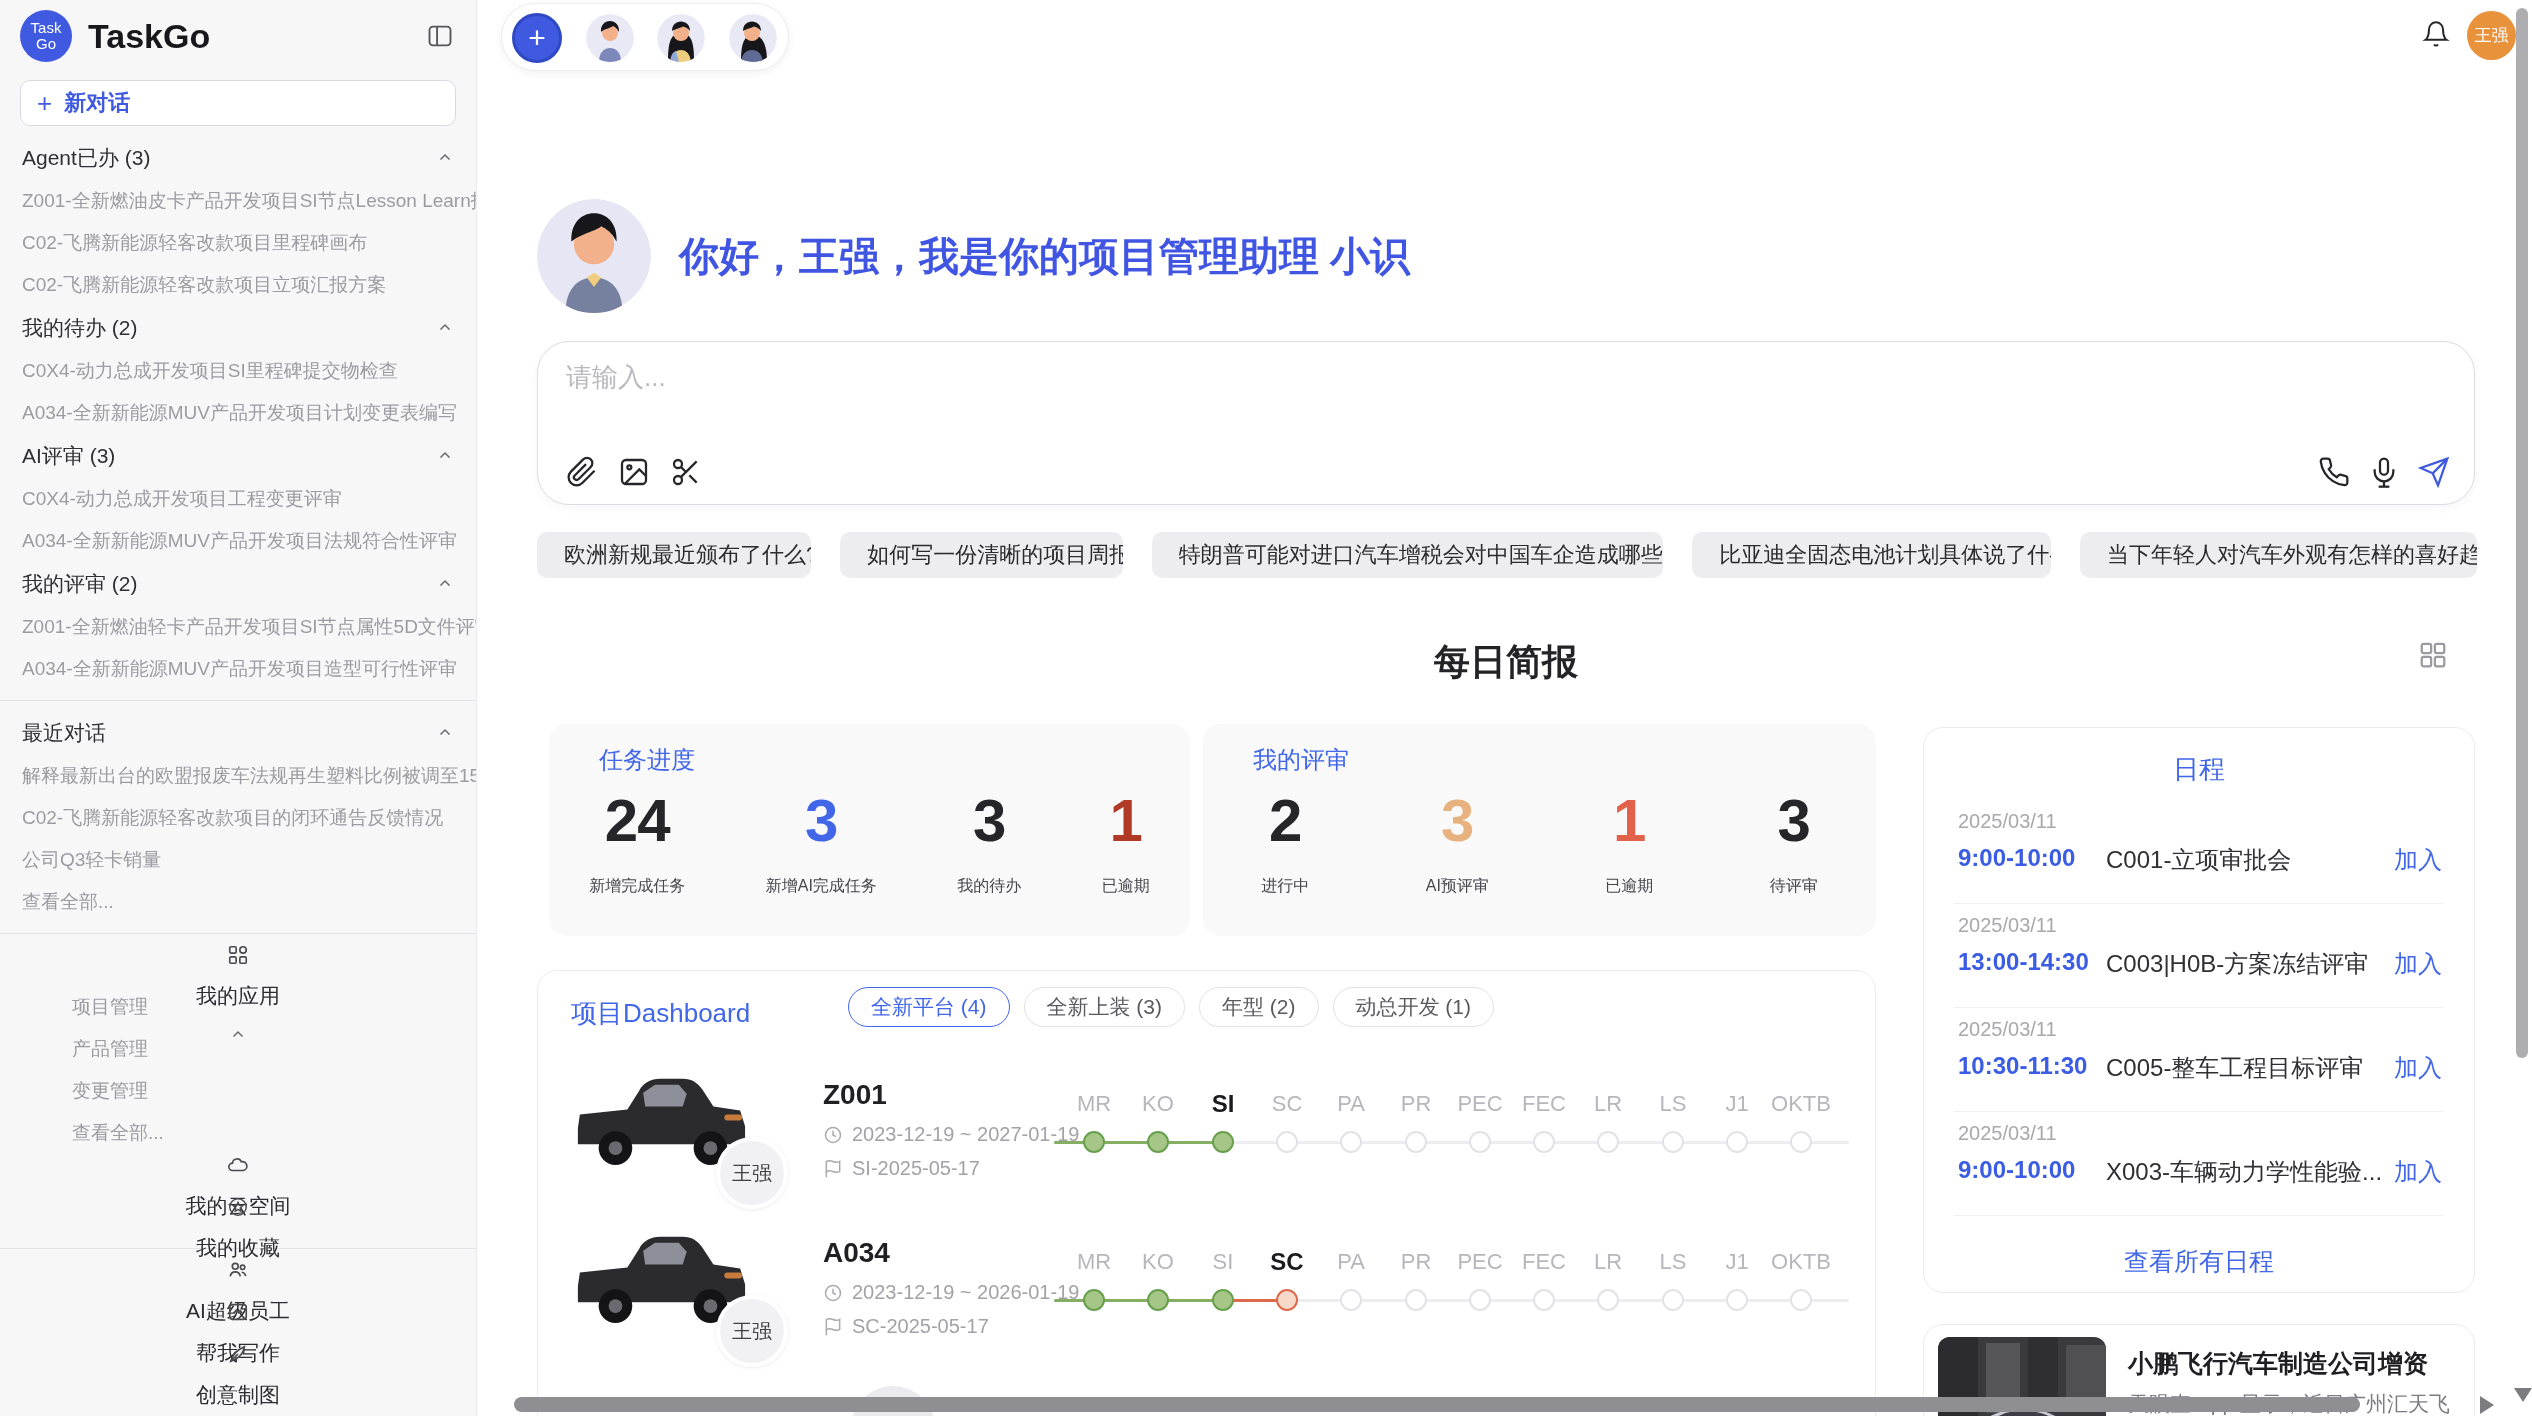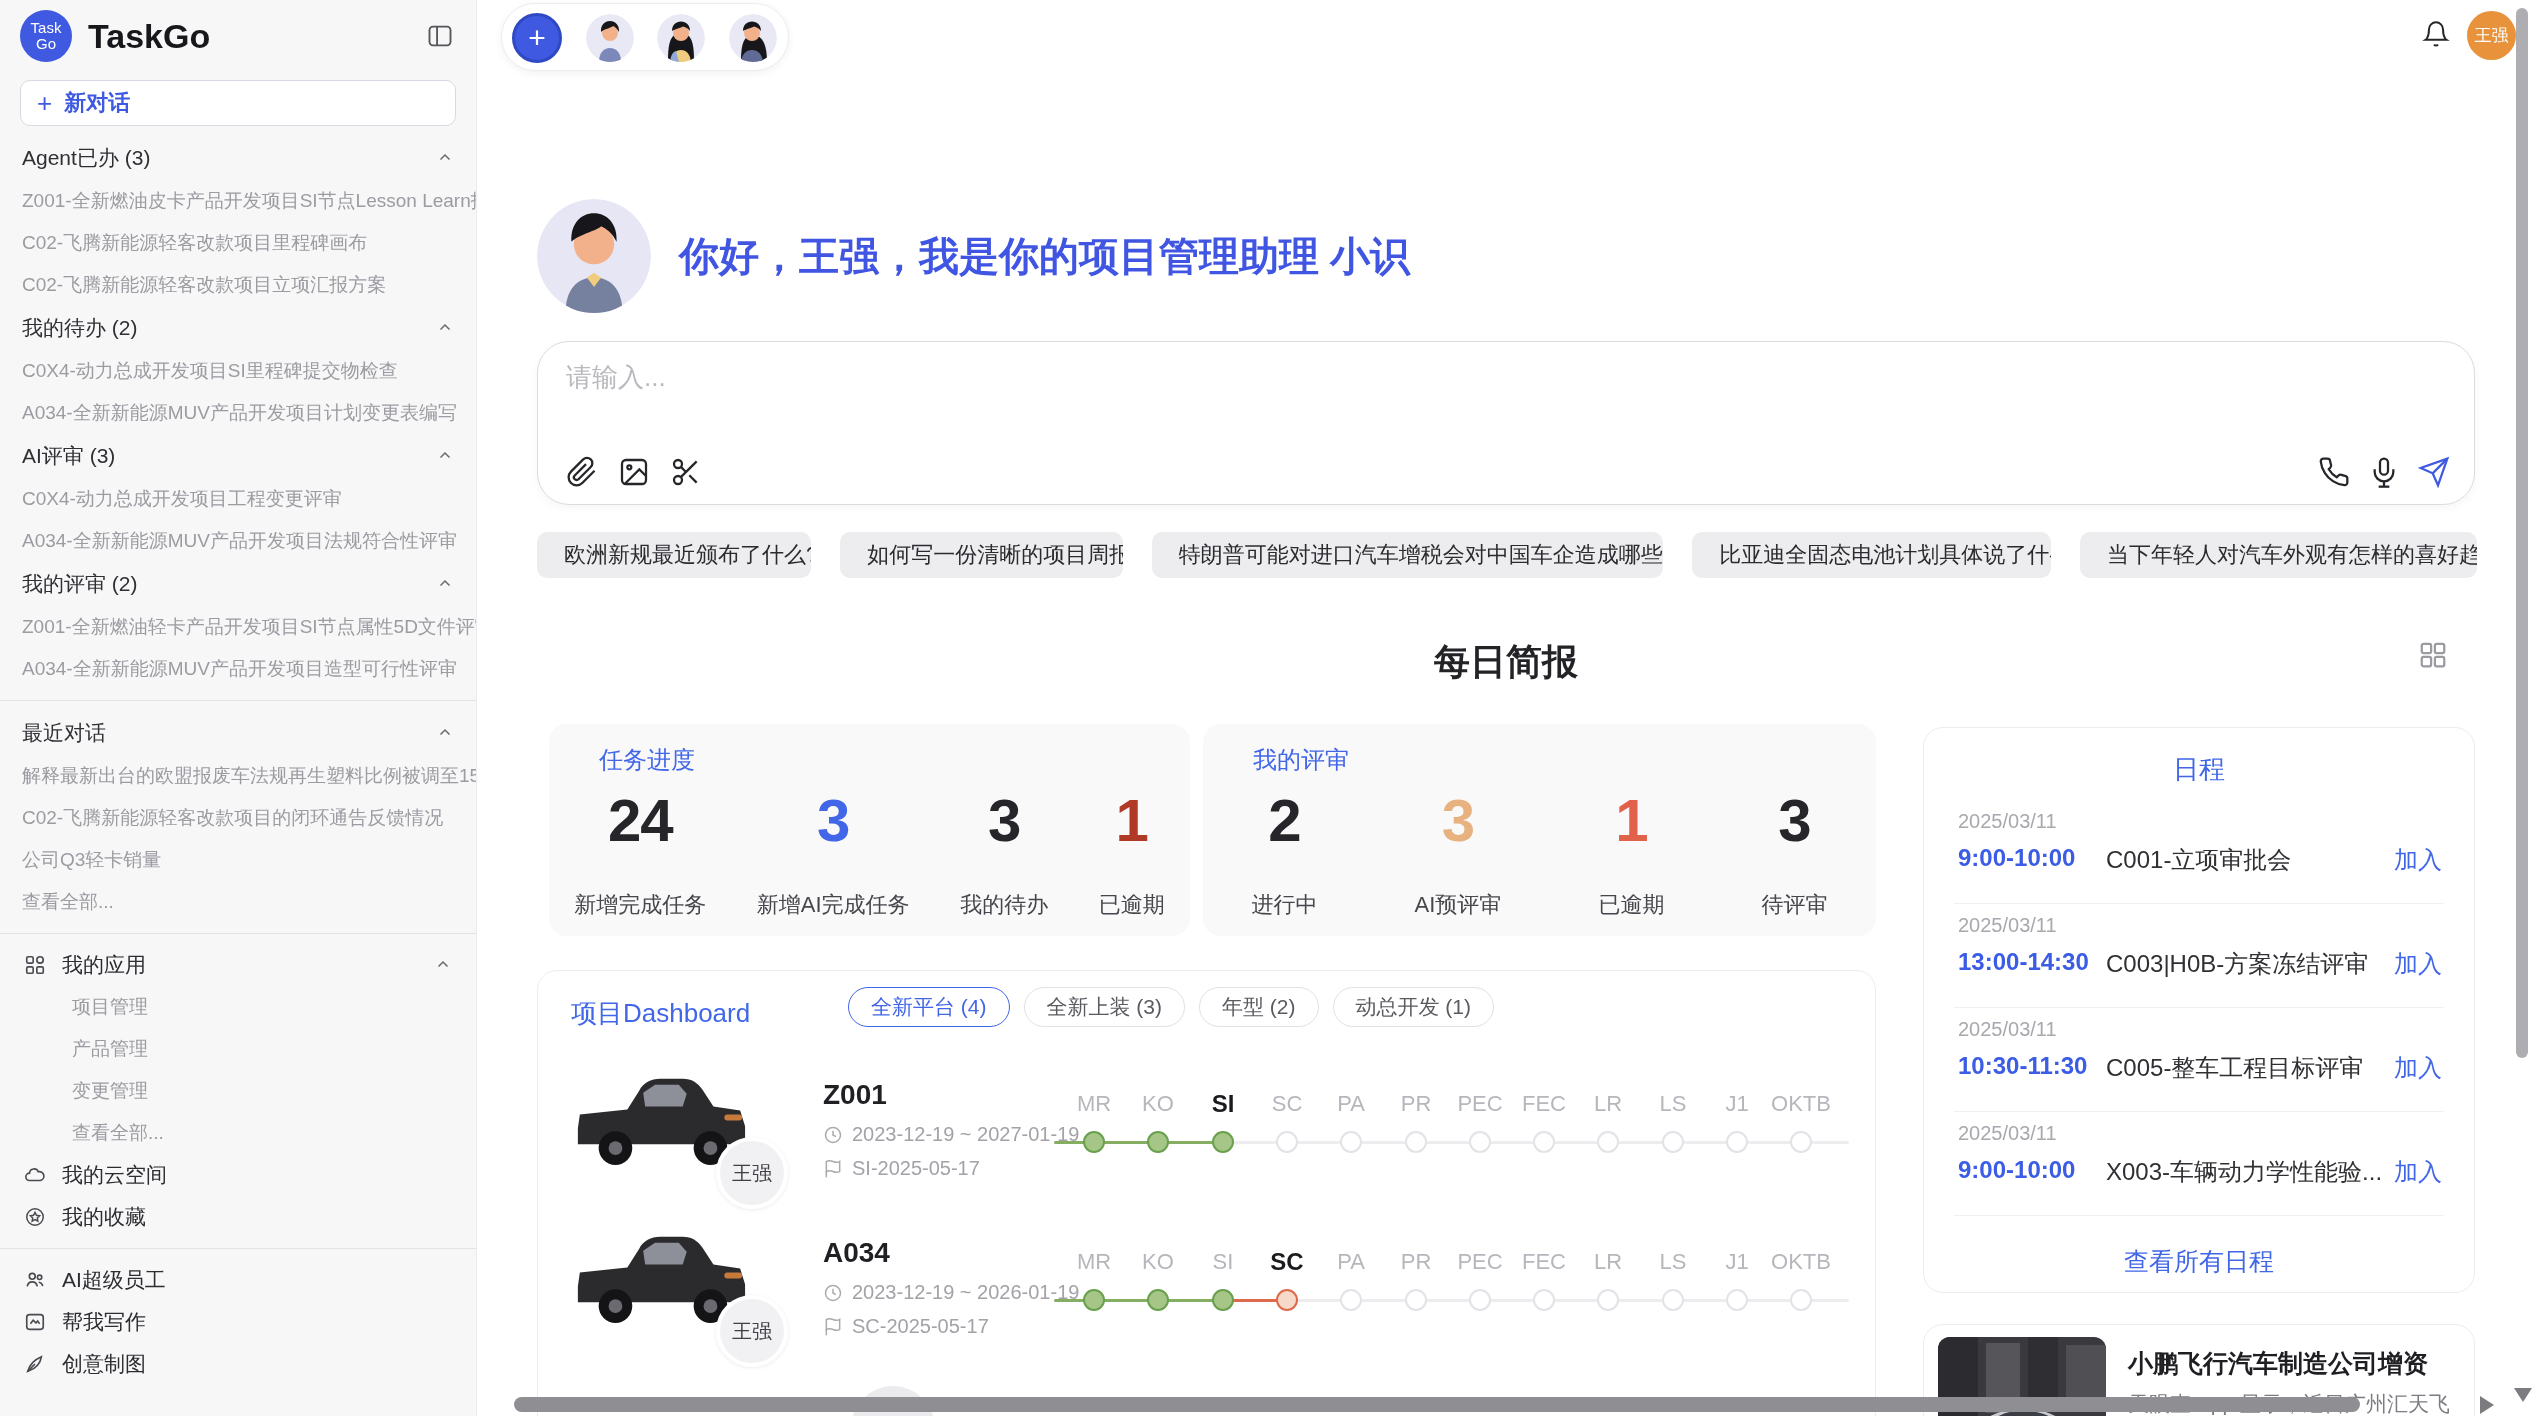--- a/index.html
+++ b/index.html
@@ -19,21 +19,21 @@
   .sb-newchat { margin:8px 20px 10px 20px; height:46px; background:#fff; border:1px solid #d9d9e3;
     border-radius:10px; display:flex; align-items:center; padding:0 16px; gap:12px;
     color:#3f5ae0; font-size:22px; font-weight:600; cursor:pointer; }
   .sb-newchat .plus { font-size:26px; font-weight:400; }
   .sb-header { height:44px; display:flex; align-items:center; justify-content:space-between;
     padding:0 22px; font-size:21px; color:#2f2f34; font-weight:500; }
   .sb-item { height:42px; line-height:42px; padding:0 22px; font-size:19px; color:#9b9ba1;
     white-space:nowrap; overflow:hidden; cursor:pointer; }
   .sb-divider { border-top:1px solid #e3e3e7; margin:10px 0; }
   .sb-approw { height:42px; display:flex; align-items:center; gap:16px; padding:0 24px;
-    font-size:21px; color:#2c2c31; cursor:pointer; }
+    font-size:21px; color:#2c2c31; cursor:pointer;flex-direction:column; }
   .sb-approw svg { flex:0 0 auto; }
   .sb-approw .grow { flex:1; }
   .sb-sub { padding-left:72px; }
   .chev { width:18px; height:18px; }
 
   
   #main { position:absolute; left:477px; top:0; width:2055px; height:1416px; background:#fff; }
 
   .top-pill { left:24px; top:3px; width:288px; height:68px; background:#fff;
     border:1px solid #ededf0; border-radius:34px; box-shadow:0 2px 8px rgba(0,0,0,.06); }
@@ -68,21 +68,21 @@
   .brief-row { left:60px; top:638px; width:1938px; height:40px; }
   .brief-title { width:100%; text-align:center; font-size:36px; font-weight:700; color:#232327; }
   .brief-grid-ic { left:1941px; top:640px; width:30px; height:30px; cursor:pointer; }
 
   .stat-card { top:724px; height:212px; background:#f9f9fa; border-radius:18px; }
   .stat-title { position:absolute; left:50px; top:20px; font-size:24px; color:#4166e8; font-weight:500; }
   .stat-row { position:absolute; left:0; right:0; top:64px; height:130px; display:flex;
     justify-content:space-around; align-items:flex-start; }
   .stat { text-align:center; }
   .stat .num { font-size:60px; font-weight:600; letter-spacing:-1px; line-height:66px; }
-  .stat .lbl { margin-top:36px; font-size:22px; color:#46464c; }
+  .stat .lbl { margin-top:22px; font-size:16px; color:#46464c; }
 
   .dash-card { left:60px; top:970px; width:1339px; height:556px; background:#fff;
     border:1.5px solid #ececf0; border-radius:20px; }
   .dash-title { position:absolute; left:33px; top:25px; font-size:26px; color:#4166e8; font-weight:500; }
   .dash-tabs { position:absolute; left:310px; top:16px; display:flex; gap:14px; }
   .dash-tab { height:40px; line-height:37px; padding:0 22px; border:1px solid #e1e1e6;
     border-radius:21px; font-size:21px; color:#5a5a60; background:#fff; cursor:pointer; white-space:nowrap; }
   .dash-tab.active { border:1.5px solid #4166e8; color:#4166e8; }
   .proj-row { position:absolute; left:0; width:100%; height:158px; }
   .truck { position:absolute; left:28px; top:0; width:188px; height:110px; }

